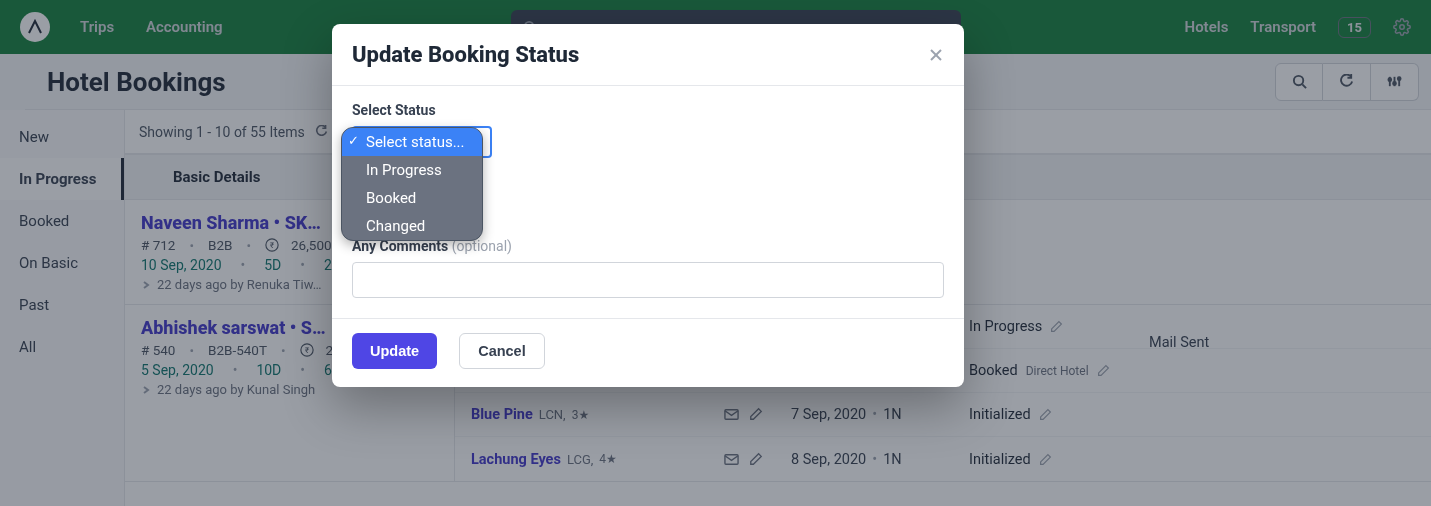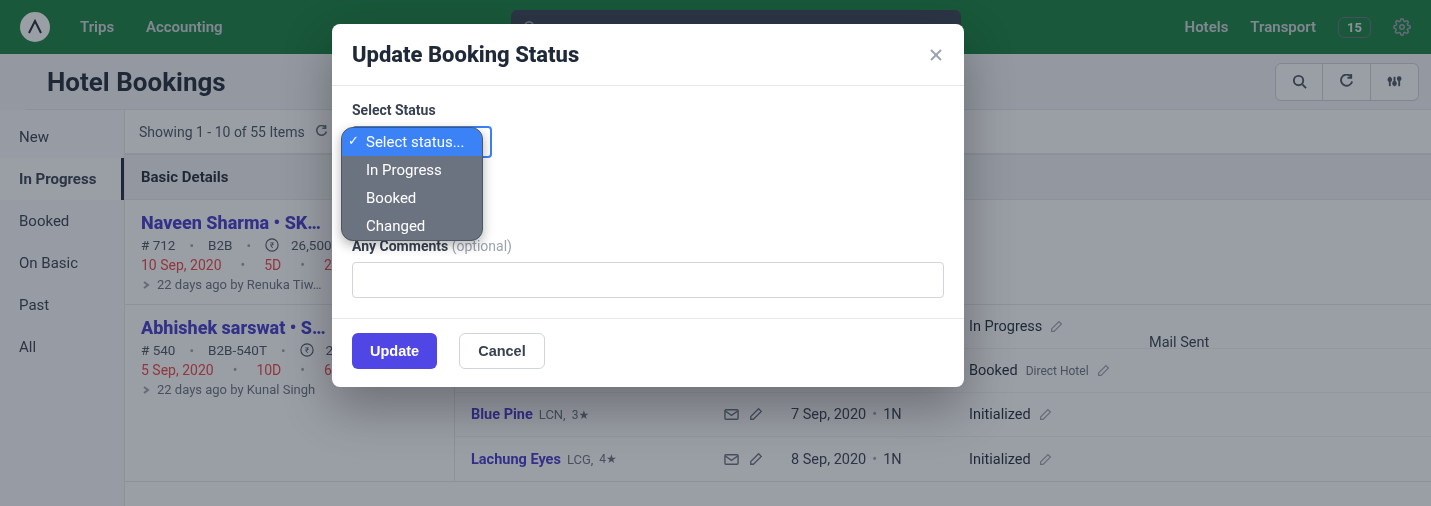--- a/index.html
+++ b/index.html
@@ -110,37 +110,37 @@
   .table-header {
     height:46px;
     background:#f3f4f6;
     border-top:1px solid #e5e7eb;
     border-bottom:1px solid #e5e7eb;
     display:flex;
     align-items:center;
     font-weight:700;
     font-size:15px;
   }
-  .col-basic { width:330px; padding-left:16px;}
+  .col-basic { width:330px; padding-left:16px;margin-left:32px;}
   .col-hotel { width:320px; padding-left:16px;}
   .col-stay  { width:180px; padding-left:16px;}
   .col-status{ width:180px; padding-left:14px;}
   .col-remarks{ flex:1; padding-left:14px;}
 
   .rows { overflow:hidden;}
   .booking-group { display:flex; border-bottom:1px solid #e5e7eb;}
   .group-left {
     width:330px;
     padding:12px 16px;
     border-right:1px solid #e5e7eb;
   }
   .booking-title { font-size:18px; font-weight:800; color:#4338ca; margin-bottom:4px;}
   .booking-sub { font-size:13.5px; color:#4b5563; display:flex; gap:12px; align-items:center; margin-bottom:4px;}
   .booking-sub .dot::before { content:"•"; color:#9ca3af; margin:0 2px;}
-  .booking-meta { font-size:14px; color:#ef4444; display:flex; gap:19px; align-items:center; margin-bottom:4px;}
+  .booking-meta { font-size:14px; color:#0f766e; display:flex; gap:19px; align-items:center; margin-bottom:4px;}
   .booking-meta .dot::before { content:"•"; color:#9ca3af;}
   .ago { font-size:13px; color:#6b7280; display:flex; gap:6px; align-items:center;}
   .price-icon { width:14px;height:14px; display:inline-block;}
 
   .group-right { flex:1;}
   .hotel-row {
     display:flex;
     height:44px;
     align-items:center;
     border-bottom:1px solid #f3f4f6;

